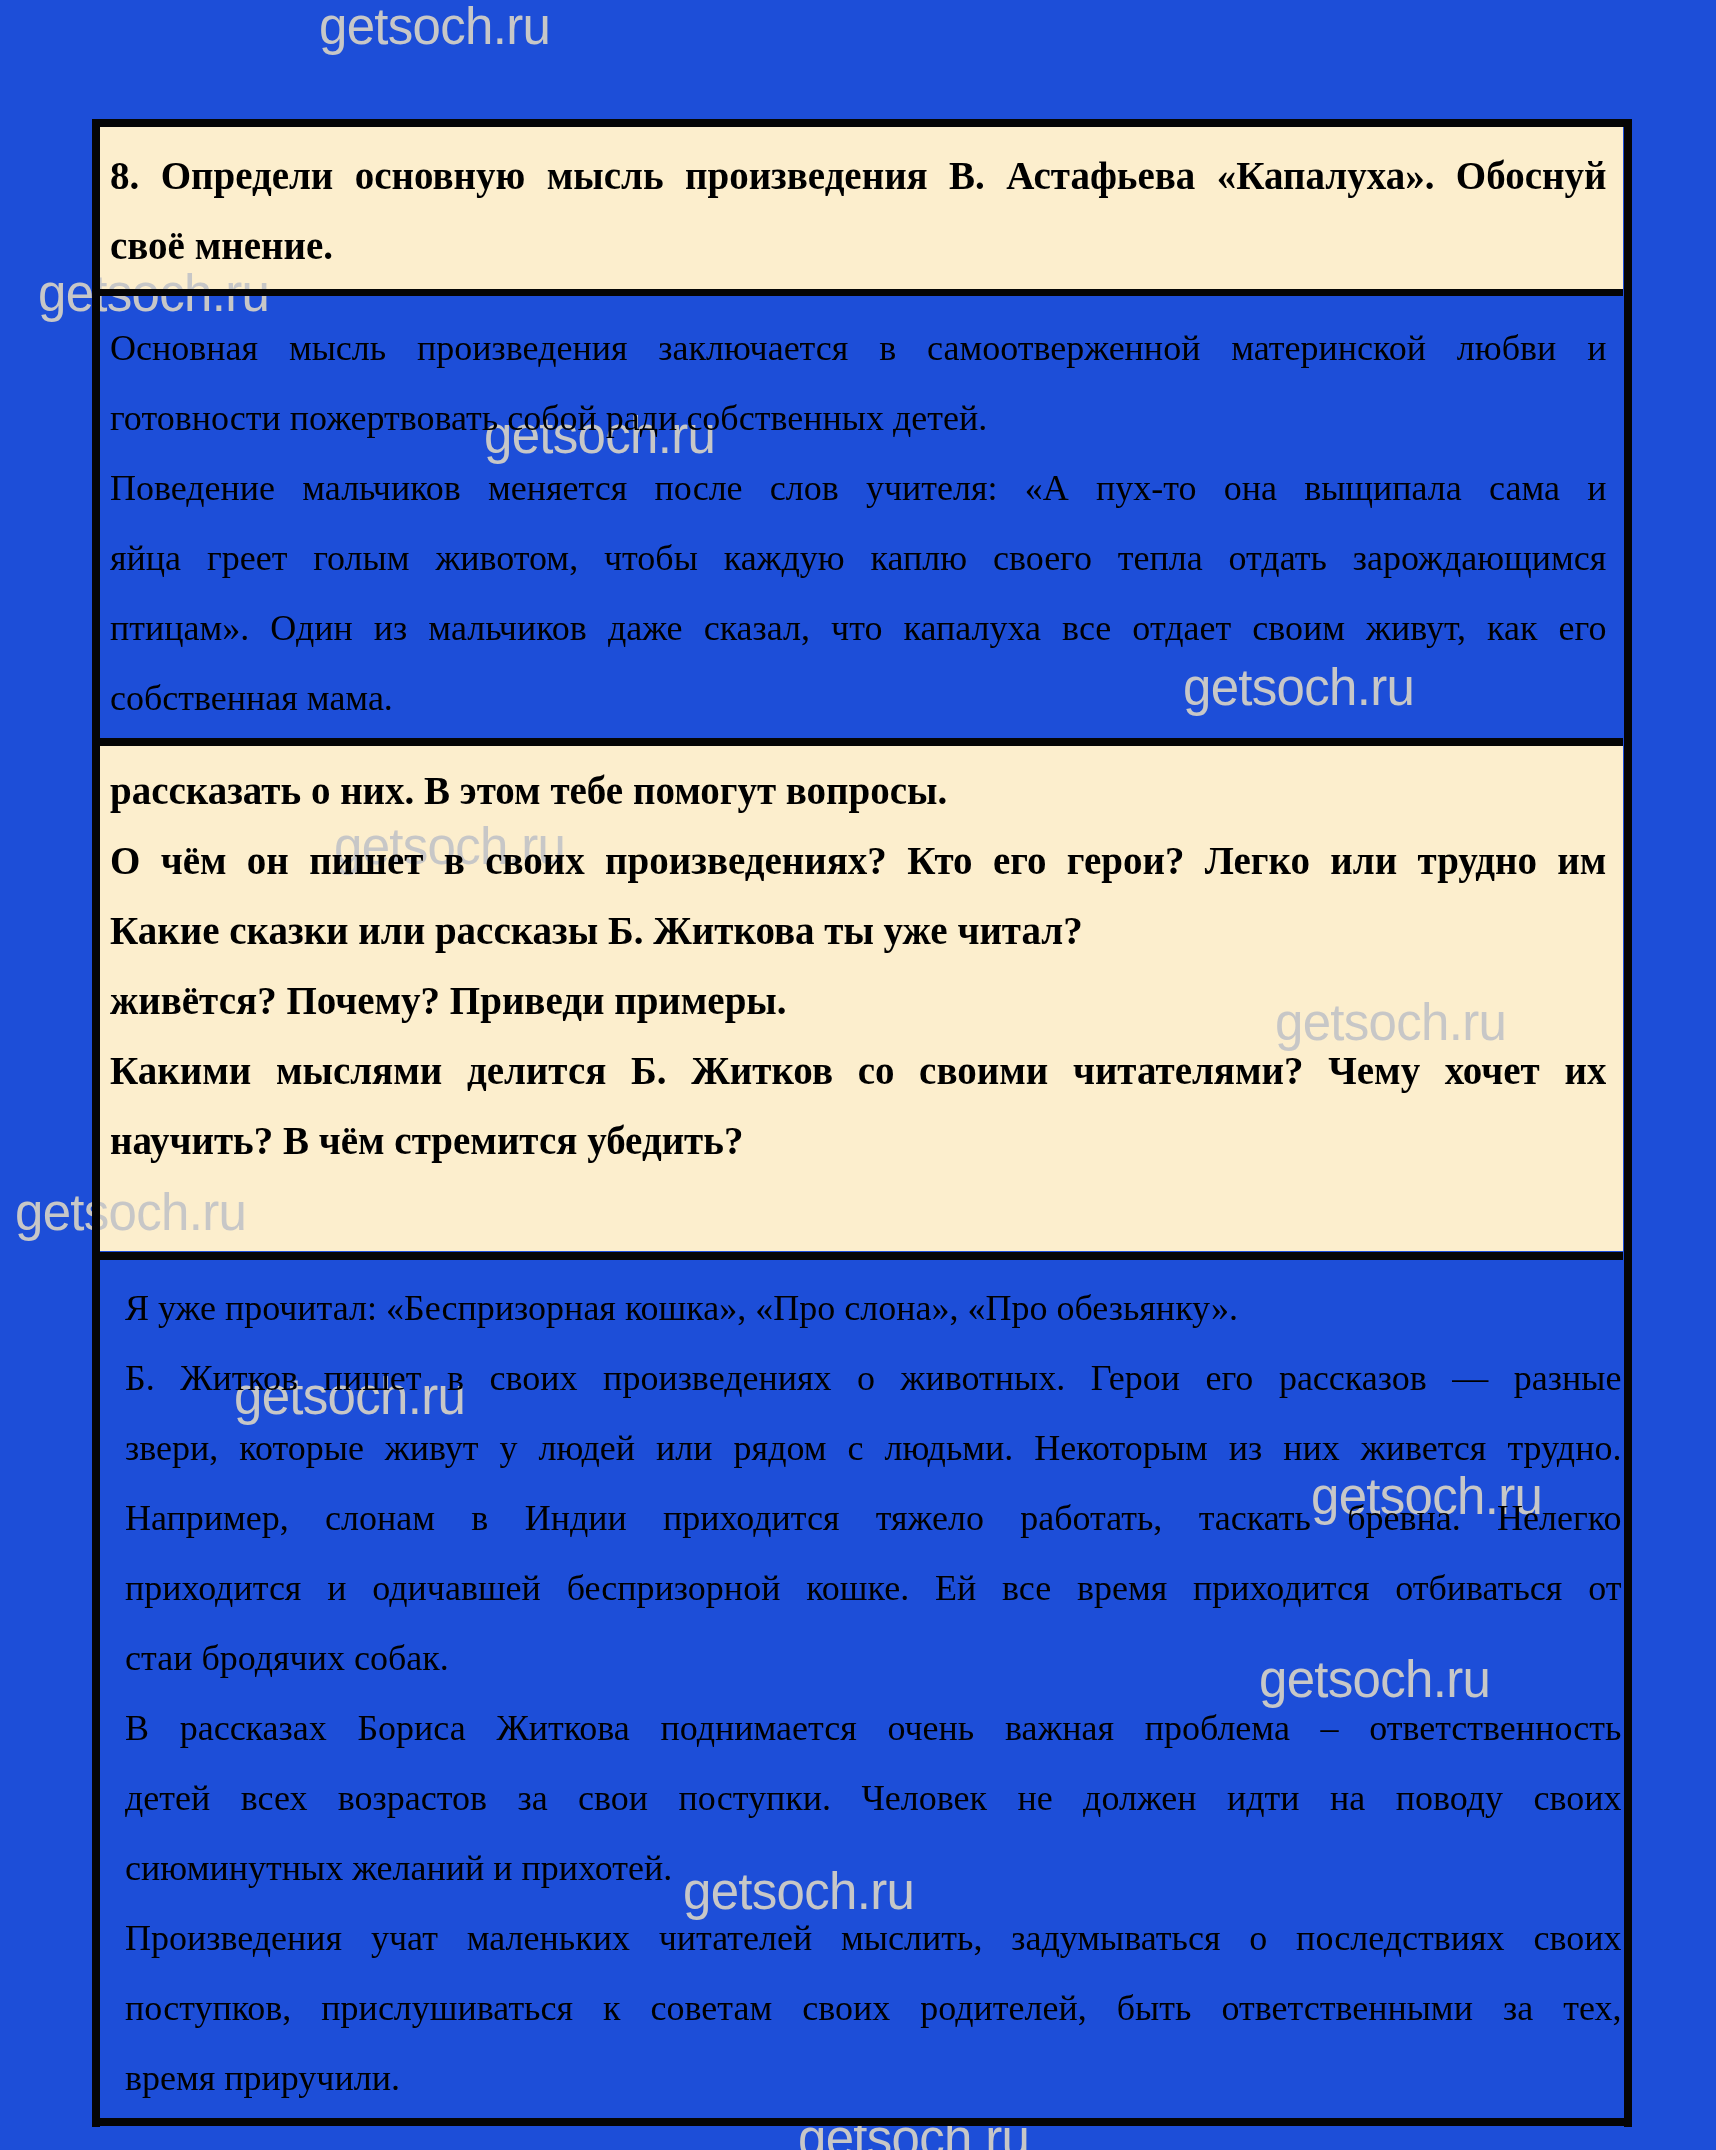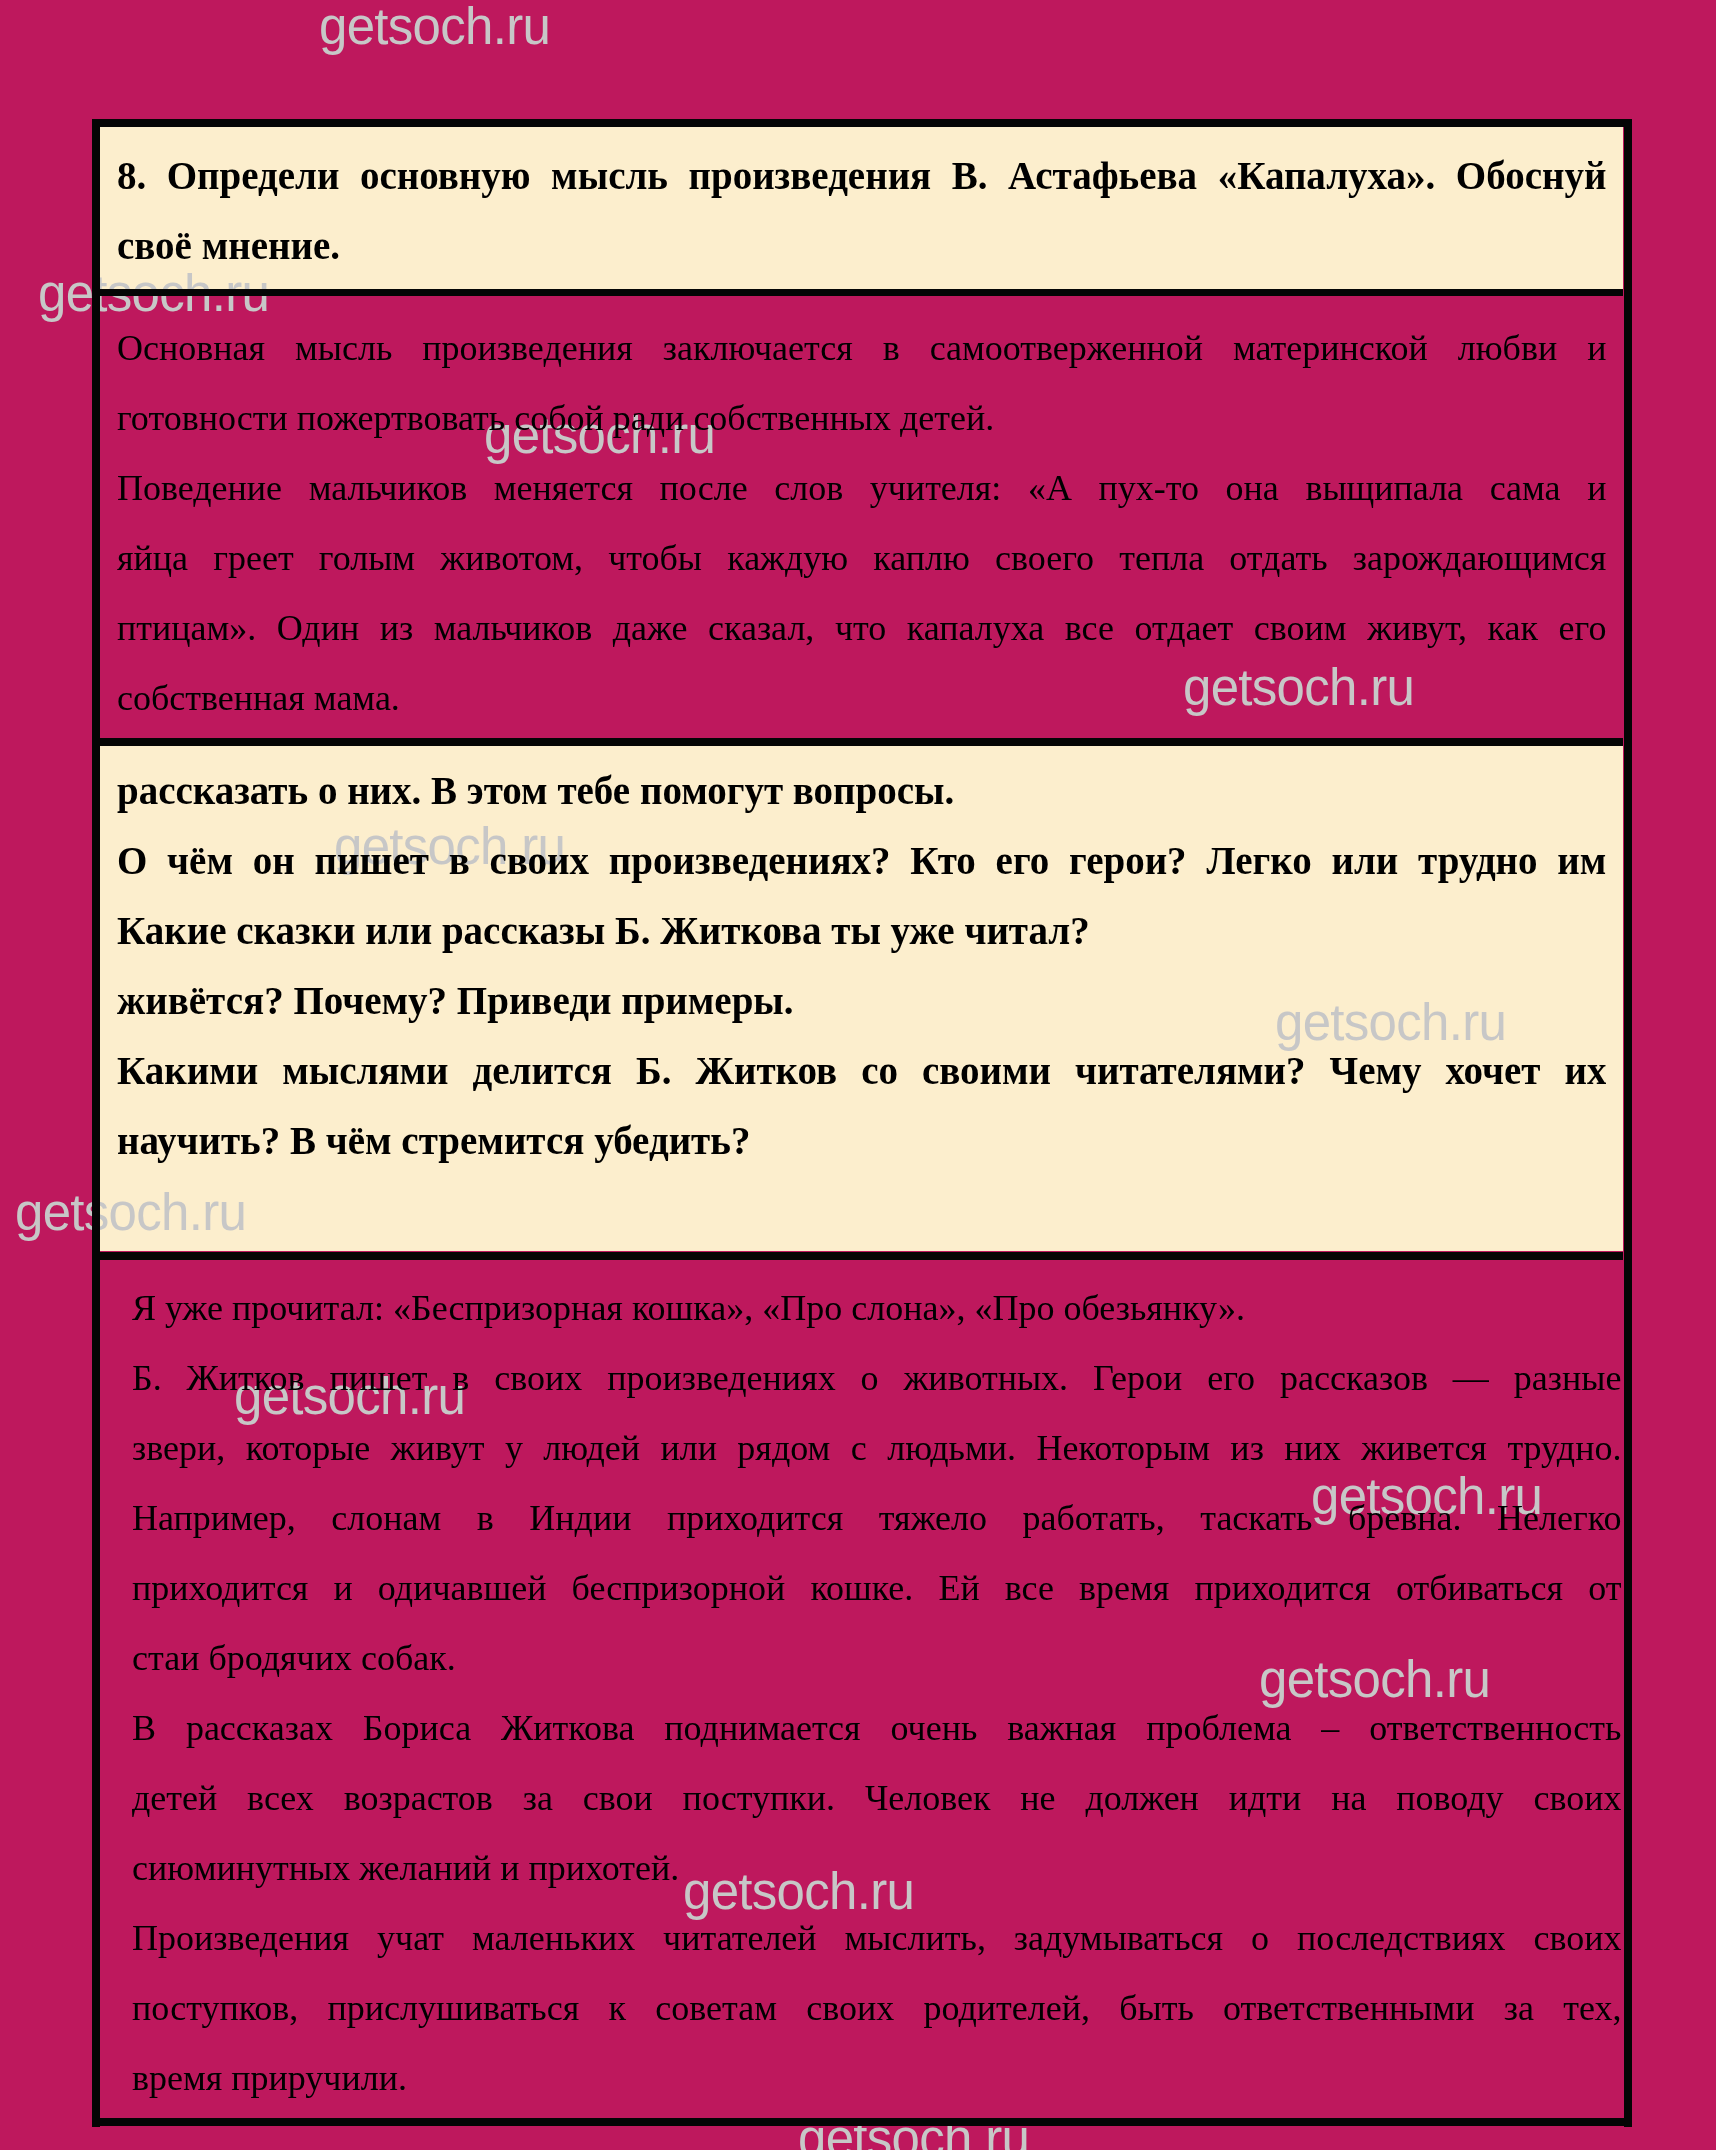--- a/index.html
+++ b/index.html
@@ -1,19 +1,19 @@
 <!DOCTYPE html>
 <html style="font-size:11px"><head>
 <meta charset="utf-8">
 <style>
   html,body{margin:0;padding:0;background:#ffffff;}
   .sheet{
     position:relative;
     width:1716px;height:2151px;
-    background:#be185d;
+    background:#1d4ed8;
     overflow:hidden;
     font-family:"Liberation Serif","DejaVu Serif",serif;
   }
   
   .wm{
     position:absolute;
     z-index:2;
     font-family:"Liberation Sans","DejaVu Sans",sans-serif;
     font-size:51px;
     letter-spacing:-0.7px;
@@ -27,21 +27,21 @@
     z-index:1;
   }
   #bg-q8{top:127px;height:162px;}
   #bg-q9{top:745px;height:506px;}
   
   .sec{
     position:absolute;
     left:100px;width:1523px;
     z-index:3;
     box-sizing:border-box;
-    padding-left:17px;
+    padding-left:10px;
     padding-right:16.6px;
     color:#000;
   }
   #sec-q8{top:127px;height:162px;padding-top:14px;}
   #sec-a8{top:296px;height:441px;padding-top:16.6px;}
   #sec-q9{top:745px;height:506px;padding-top:11px;}
   #sec-a9{top:1259px;height:859px;padding-top:14px;margin-left:15px;}
   .sec.q{font-weight:bold;font-size:39px;}
   .sec.a{font-weight:normal;font-size:36px;}
   .ln{

